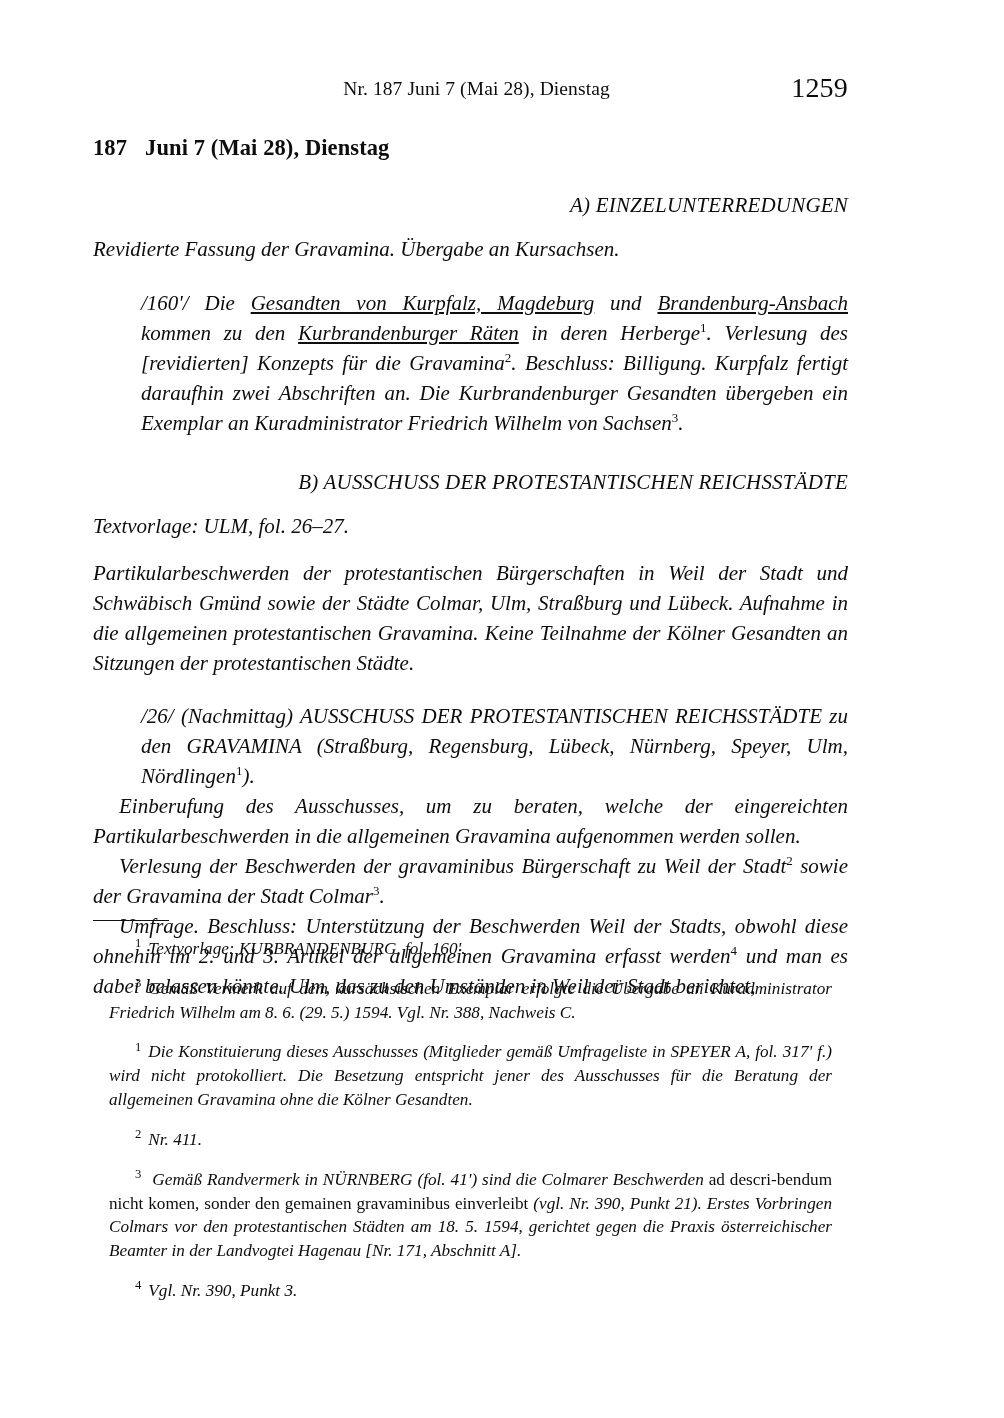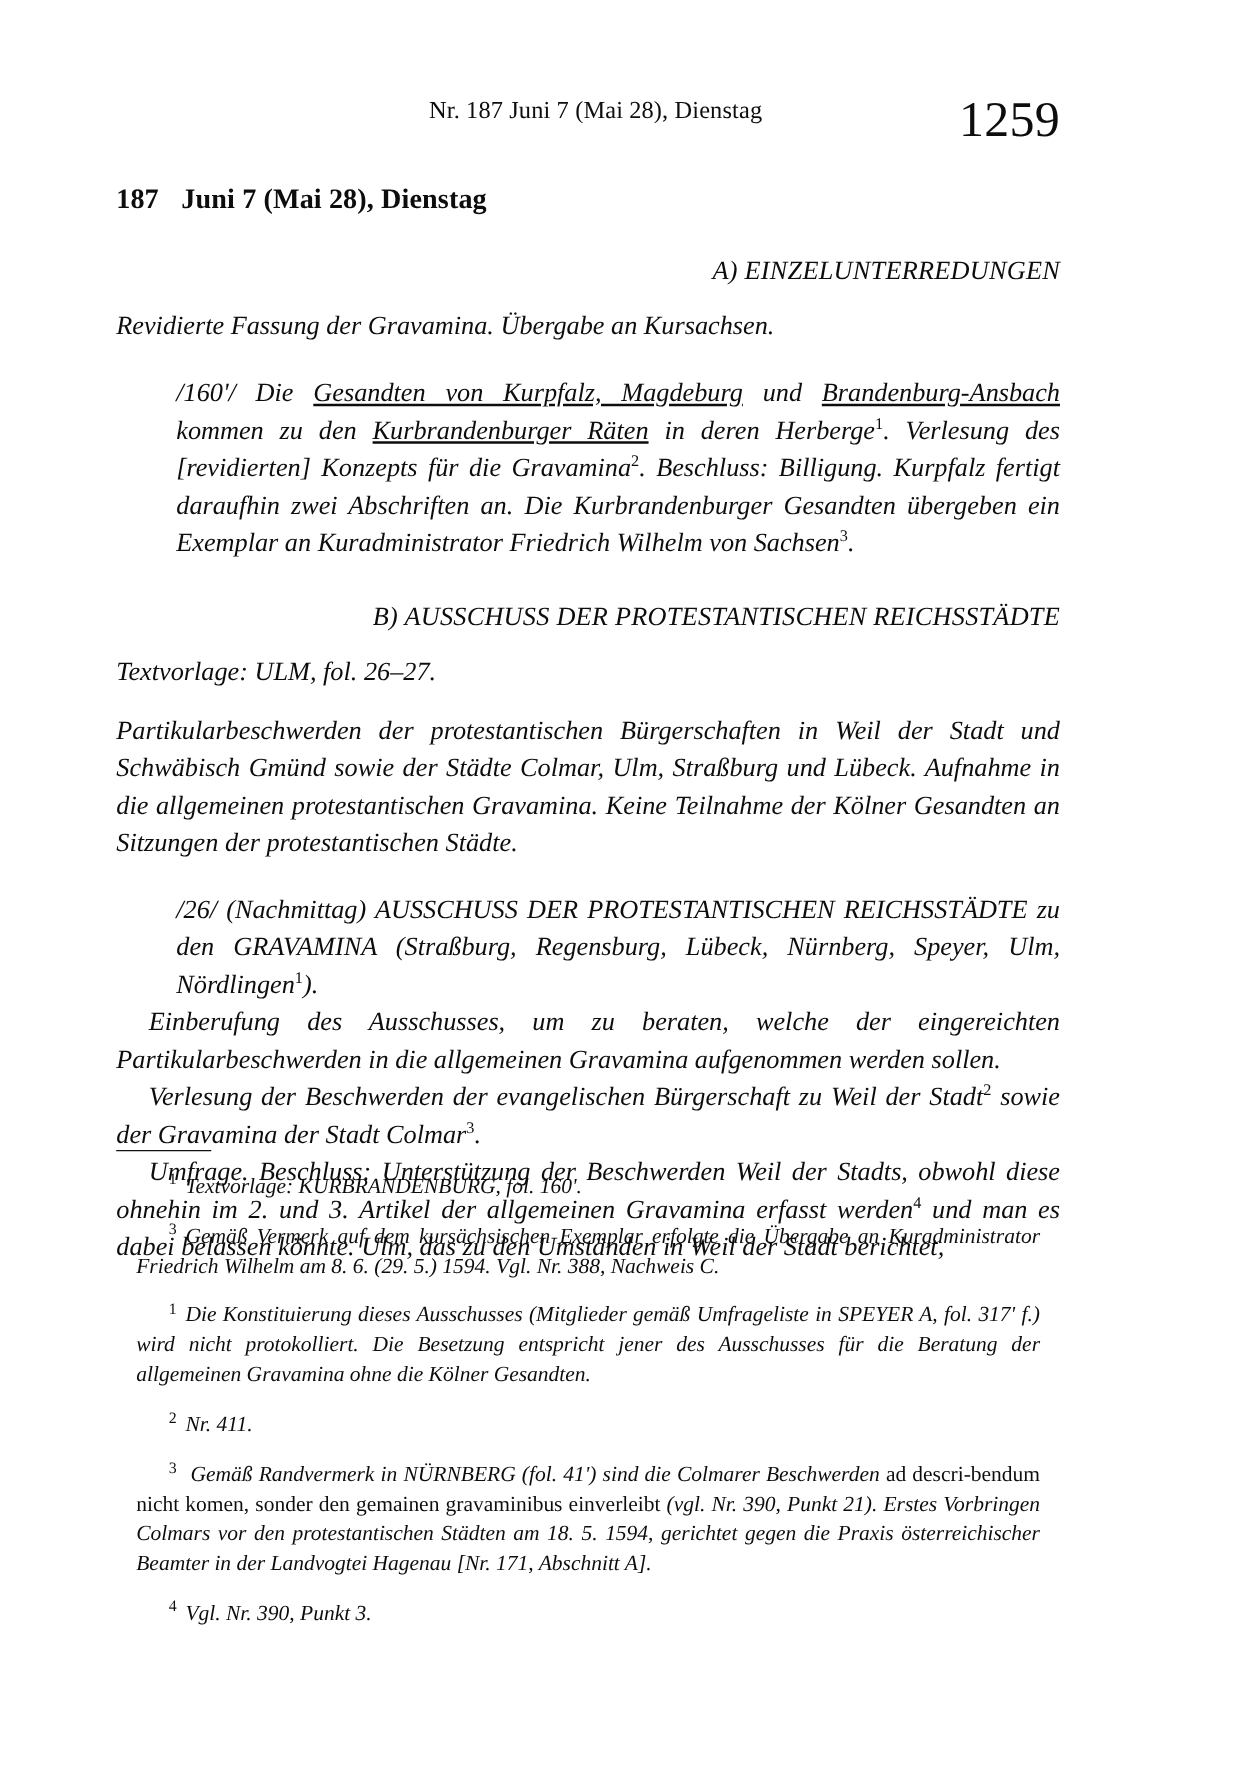--- a/index.html
+++ b/index.html
@@ -34,29 +34,29 @@
     right: 0;
     top: 0;
     text-align: center;
     font-size: 19.5px;
     letter-spacing: .1px;
   }
   .runhead-folio {
     position: absolute;
     right: 0;
     top: -6px;
-    font-size: 40px;
+    font-size: 28px;
     letter-spacing: .2px;
   }
 
   
   .doc-heading {
     font-weight: bold;
     font-size: 22.5px;
-    margin-top: 28px;
+    margin-top: 17px;
     letter-spacing: .1px;
     font-family: Liberation Serif, serif;
   }
   .doc-heading .num { margin-right: 18px; }
 
   
   .body-block { font-size: 21px; }
 
   .section-label {
     font-style: italic;
@@ -157,21 +157,21 @@
     <div class="section-label">B) AUSSCHUSS DER PROTESTANTISCHEN REICHSSTÄDTE</div>
 
     <div class="regest">Textvorlage: ULM, fol. 26–27.</div>
 
     <div class="regest justified">Partikularbeschwerden der protestantischen Bürgerschaften in Weil der Stadt und Schwäbisch Gmünd sowie der Städte Colmar, Ulm, Straßburg und Lübeck. Aufnahme in die allgemeinen protestantischen Gravamina. Keine Teilnahme der Kölner Gesandten an Sitzungen der protestantischen Städte.</div>
 
     <p class="para spaced-before"><span>/26/ (Nachmittag) AUSSCHUSS DER PROTESTANTISCHEN REICHSSTÄDTE zu den GRAVAMINA (Straßburg, Regensburg, Lübeck, Nürnberg, Speyer, Ulm, Nördlingen</span><sup>1</sup><span>).</span></p>
 
     <p class="para indent-first">Einberufung des Ausschusses, um zu beraten, welche der eingereichten Partikularbeschwerden in die allgemeinen Gravamina aufgenommen werden sollen.</p>
 
-    <p class="para indent-first"><span>Verlesung der Beschwerden der evangelischen Bürgerschaft zu Weil der Stadt</span><sup>2</sup><span> sowie der Gravamina der Stadt Colmar</span><sup>3</sup><span>.</span></p>
+    <p class="para indent-first"><span>Verlesung der Beschwerden der gravaminibus Bürgerschaft zu Weil der Stadt</span><sup>2</sup><span> sowie der Gravamina der Stadt Colmar</span><sup>3</sup><span>.</span></p>
 
     <p class="para indent-first"><span>Umfrage. Beschluss: Unterstützung der Beschwerden Weil der Stadts, obwohl diese ohnehin im 2. und 3. Artikel der allgemeinen Gravamina erfasst werden</span><sup>4</sup><span> und man es dabei belassen könnte. Ulm, das zu den Umständen in Weil der Stadt berichtet,</span></p>
 
   </div>
 </div>
 
 <div class="footnotes">
   <div class="fn-rule"></div>
 
   <p class="fn"><span class="fn-marker">1</span><span>Textvorlage: KURBRANDENBURG, fol. 160'.</span></p>

